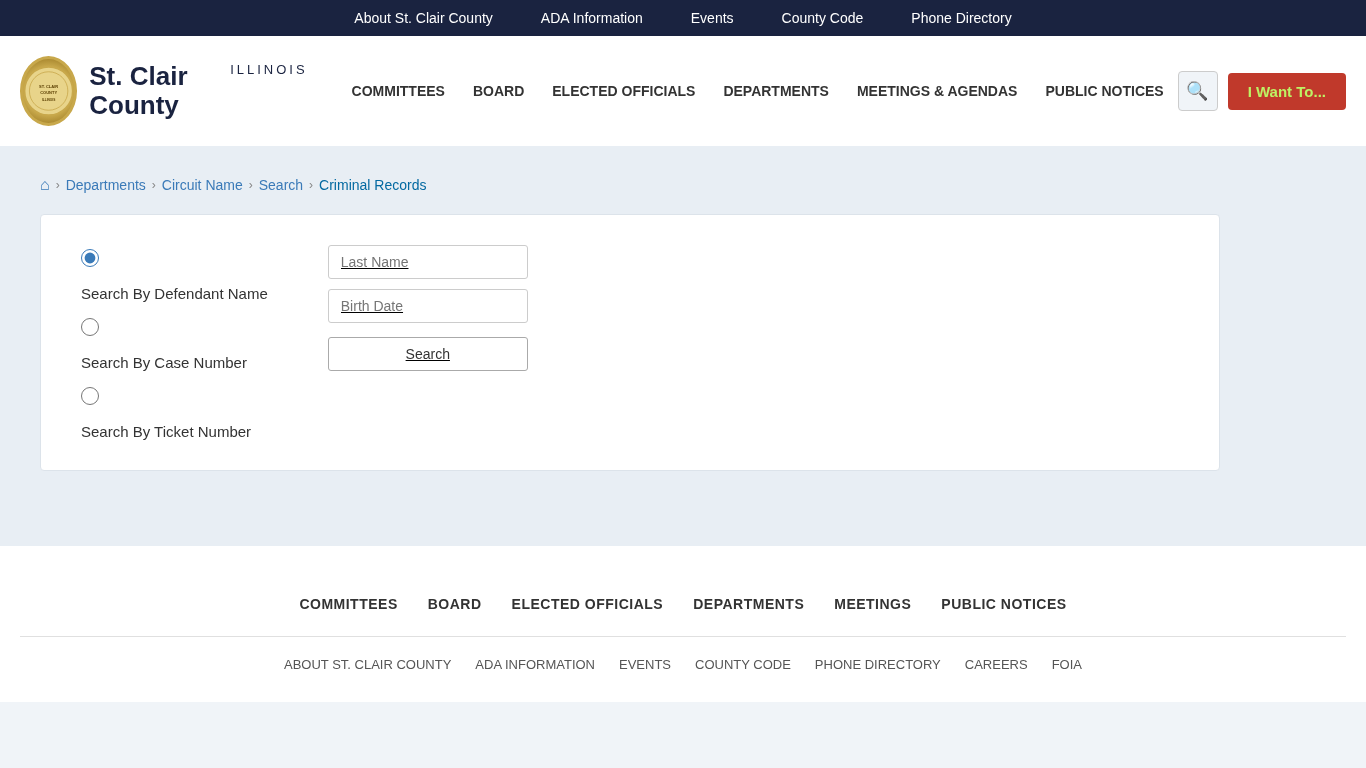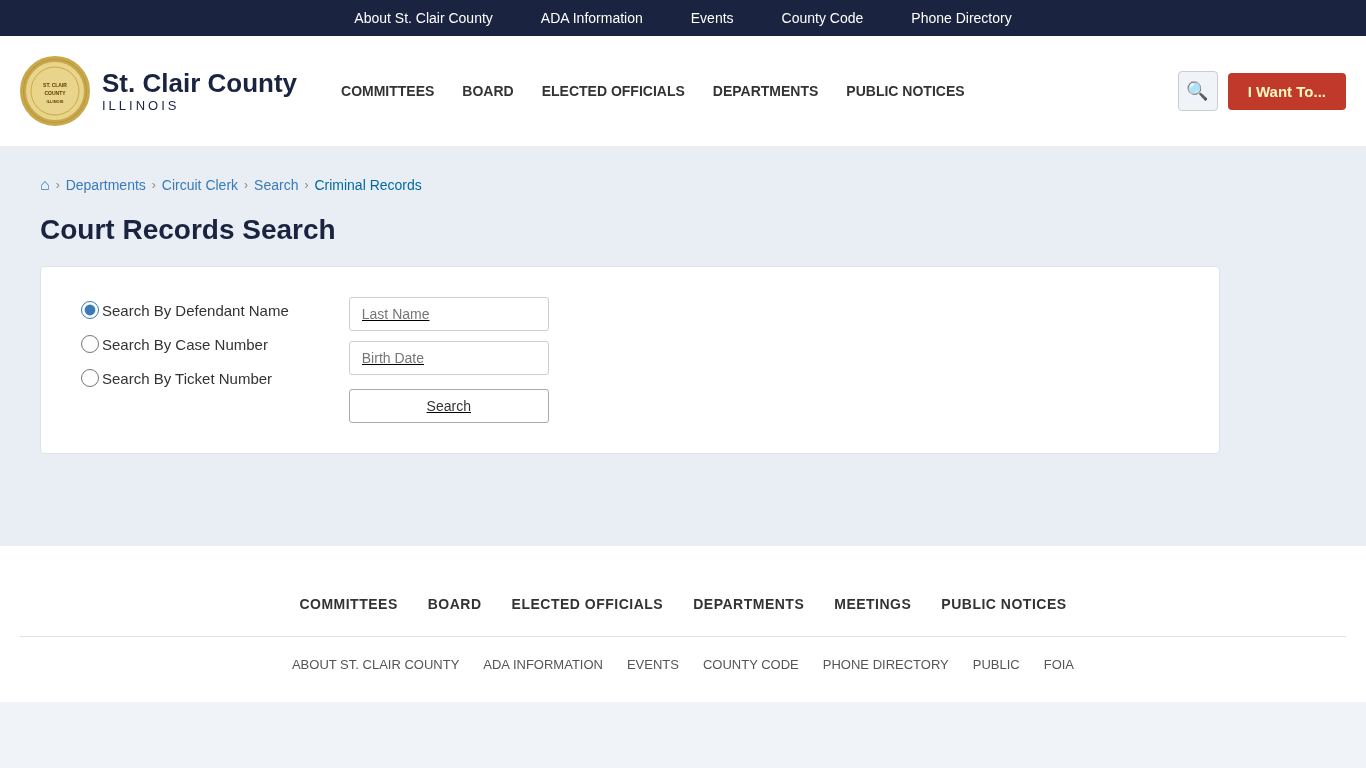--- a/index.html
+++ b/index.html
@@ -41,21 +41,21 @@
     .logo-circle {
       width: 70px;
       height: 70px;
       border-radius: 50%;
       border: 3px solid #c8a84b;
       background: radial-gradient(circle, #f5e6a3 0%, #c8a84b 60%, #8b6914 100%);
       display: flex; align-items: center; justify-content: center;
       font-size: 10px; color: #5a3e00; font-weight: bold; text-align: center;
       overflow: hidden;
     }
-    .logo-text-area { display: flex; flex-direction: column; }
+    .logo-text-area { display: flex; flex-direction: row; }
     .logo-title {
       font-size: 26px;
       font-weight: bold;
       color: #1a2340;
       line-height: 1.1;
     }
     .logo-subtitle {
       font-size: 13px;
       color: #1a2340;
       letter-spacing: 3px;
@@ -86,21 +86,21 @@
       border: 1px solid #ccc;
       border-radius: 4px;
       width: 40px; height: 40px;
       display: flex; align-items: center; justify-content: center;
       cursor: pointer;
       font-size: 18px;
       color: #555;
     }
     .i-want-btn {
       background: #c0392b;
-      color: #fef9c3;
+      color: #bef264;
       border: none;
       border-radius: 4px;
       padding: 10px 20px;
       font-size: 15px;
       font-weight: bold;
       cursor: pointer;
       white-space: nowrap;
     }
 
     
@@ -150,25 +150,26 @@
       gap: 60px;
     }
     .radio-group {
       display: flex;
       flex-direction: column;
       gap: 16px;
       padding-top: 4px;
     }
     .radio-label {
       display: flex;
-      align-items: center;
-      gap: 3px;
+      align-items: flex-start;
+      gap: 18px;
       font-size: 15px;
       color: #333;
       cursor: pointer;
+      flex-direction: column;
     }
     .radio-label input[type="radio"] {
       width: 18px; height: 18px;
       cursor: pointer;
       accent-color: #3a7ab8;
     }
     .fields-group {
       display: flex;
       flex-direction: column;
       gap: 10px;
@@ -253,43 +254,43 @@
     <div class="logo-text-area">
       <span class="logo-title">St. Clair County</span>
       <span class="logo-subtitle">ILLINOIS</span>
     </div>
   </div>
   <nav class="main-nav" id="main-nav">
       <a class="nav-item">COMMITTEES</a>
       <a class="nav-item">BOARD</a>
       <a class="nav-item">ELECTED OFFICIALS</a>
       <a class="nav-item">DEPARTMENTS</a>
+      <a class="nav-item">MEETINGS &amp; AGENDAS</a>
       <a class="nav-item">PUBLIC NOTICES</a>
     </nav>
   <div class="nav-actions">
     <div class="search-btn">🔍</div>
     <button class="i-want-btn">I Want To...</button>
   </div>
 </div>
 
 <div class="content-bg">
 
   <div class="breadcrumb">
     <span class="home-icon">⌂</span>
     <span class="sep">›</span>
     <a>Departments</a>
     <span class="sep">›</span>
-    <a>Circuit Clerk</a>
+    <a>Circuit Name</a>
     <span class="sep">›</span>
     <a>Search</a>
     <span class="sep">›</span>
     <span class="current">Criminal Records</span>
   </div>
 
-  <h1 class="page-title">Court Records Search</h1>
 
   <div class="search-card">
     <div class="search-form-inner">
       <div class="radio-group" id="radio-group">
           <label class="radio-label">
             <input type="radio" name="search-type" checked="" style="">
             <span>Search By Defendant Name</span>
           </label>
           <label class="radio-label">
             <input type="radio" name="search-type" style="">
@@ -317,16 +318,16 @@
       <a>DEPARTMENTS</a>
       <a>MEETINGS</a>
       <a>PUBLIC NOTICES</a>
     </div>
   <div class="footer-nav-bottom" id="footer-nav-bottom">
       <a>ABOUT ST. CLAIR COUNTY</a>
       <a>ADA INFORMATION</a>
       <a>EVENTS</a>
       <a>COUNTY CODE</a>
       <a>PHONE DIRECTORY</a>
-      <a>PUBLIC</a>
+      <a>CAREERS</a>
       <a>FOIA</a>
     </div>
 </div>
 
 </body></html>

